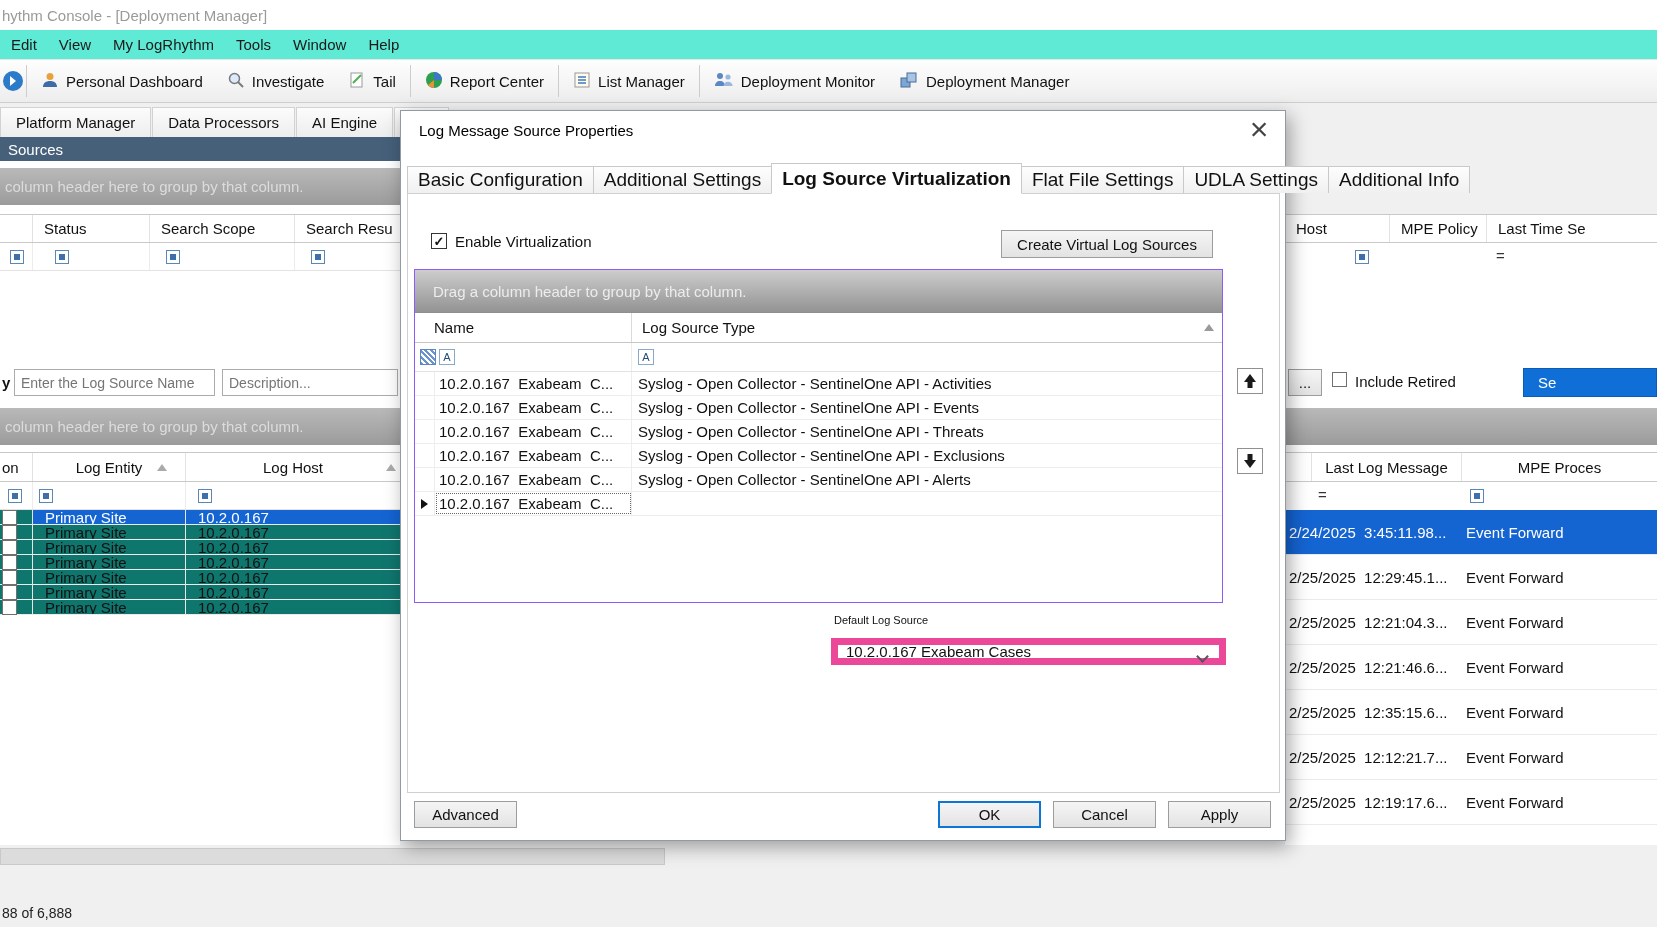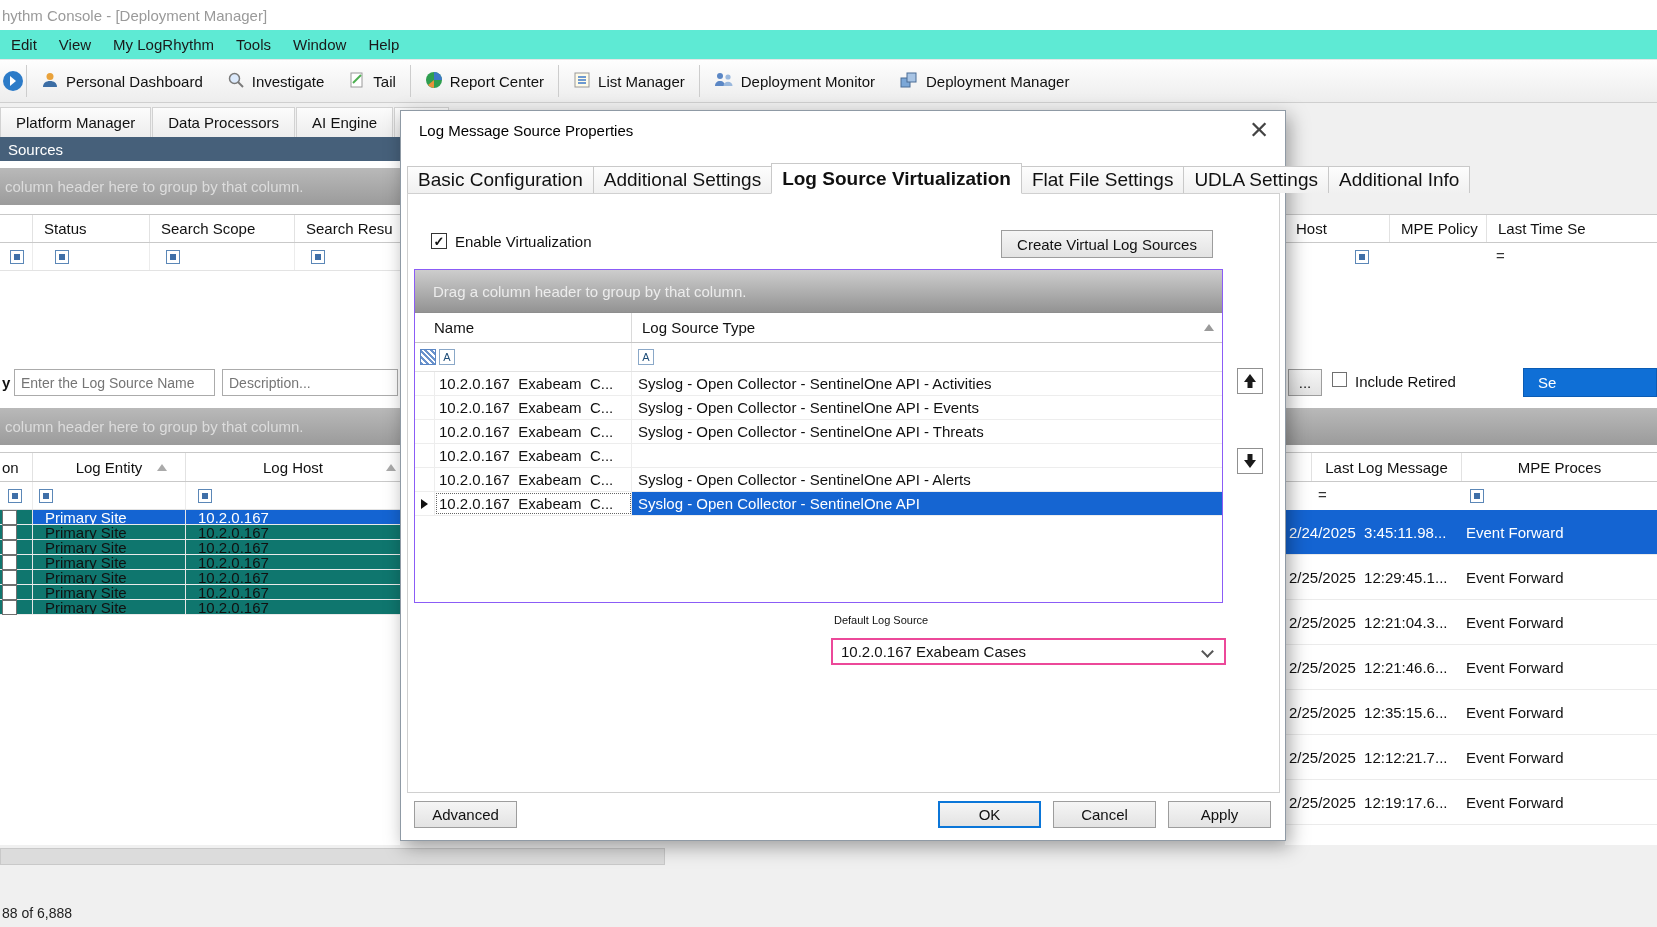--- a/index.html
+++ b/index.html
@@ -103,21 +103,21 @@
   .dg-row .sel-col{width:20px;border-right:1px solid #ededed;display:flex;align-items:center;justify-content:center}
   .dg-row .name{width:197px;display:flex;align-items:center;padding-left:4px;border-right:1px solid #ededed;white-space:pre;overflow:hidden}
   .dg-row .type{flex:1;display:flex;align-items:center;padding-left:6px;white-space:nowrap;overflow:hidden}
   .dg-row.sel .type{background:#1565d2;color:#fff}
   .dg-row.sel .name{outline:1px dotted #666;outline-offset:-2px}
   .tri-right{width:0;height:0;border-left:7px solid #111;border-top:5px solid transparent;border-bottom:5px solid transparent}
   .arrow-btn{position:absolute;width:26px;height:26px;border:1px solid #909090;background:#fff;display:flex;align-items:center;justify-content:center;z-index:2}
   #up-btn{left:836px;top:257px}
   #down-btn{left:836px;top:337px}
   #dls-label{position:absolute;left:433px;top:503px;font-size:11px;z-index:2}
-  #dls-combo{position:absolute;left:430px;top:527px;width:395px;height:27px;border:2px solid #ec4899;background:#fff;display:flex;align-items:center;padding-left:8px;font-size:15px;z-index:2}
+  #dls-combo{position:absolute;left:430px;top:527px;width:395px;height:27px;border:7px solid #ec4899;background:#fff;display:flex;align-items:center;padding-left:8px;font-size:15px;z-index:2}
   .chev{position:absolute;right:12px;top:7px;width:9px;height:9px;border-right:2px solid #555;border-bottom:2px solid #555;transform:rotate(45deg)}
   .dlg-btn{position:absolute;width:103px;height:27px;z-index:2}
   #adv-btn{left:13px;top:690px}
   #ok-btn{left:537px;top:690px;border:2px solid #0b76d8}
   #cancel-btn{left:652px;top:690px}
   #apply-btn{left:767px;top:690px}
 </style>
 </head>
 <body>
 
@@ -428,32 +428,32 @@
         <span class="type">Syslog - Open Collector - SentinelOne API - Events</span>
       </div>
       <div class="dg-row">
         <span class="sel-col"></span>
         <span class="name">10.2.0.167  Exabeam  C...</span>
         <span class="type">Syslog - Open Collector - SentinelOne API - Threats</span>
       </div>
       <div class="dg-row">
         <span class="sel-col"></span>
         <span class="name">10.2.0.167  Exabeam  C...</span>
+        <span class="type">Syslog - Open Collector - SentinelOne API - Exclusions</span>
       </div>
       <div class="dg-row">
         <span class="sel-col"></span>
         <span class="name">10.2.0.167  Exabeam  C...</span>
         <span class="type">Syslog - Open Collector - SentinelOne API - Alerts</span>
       </div>
       <div class="dg-row sel">
         <span class="sel-col">
             <span class="tri-right"></span>
           </span>
         <span class="name">10.2.0.167  Exabeam  C...</span>
-        <span class="type">Syslog - Open Collector - SentinelOne API</span>
       </div>
     </div>
 
     <div class="arrow-btn" id="up-btn">
       <svg width="18" height="18">
           <path d="M9 2l6 8h-3.5v6h-5v-6H3z" fill="#1a1a1a"></path>
         </svg>
     </div>
     <div class="arrow-btn" id="down-btn">
       <svg width="18" height="18">

